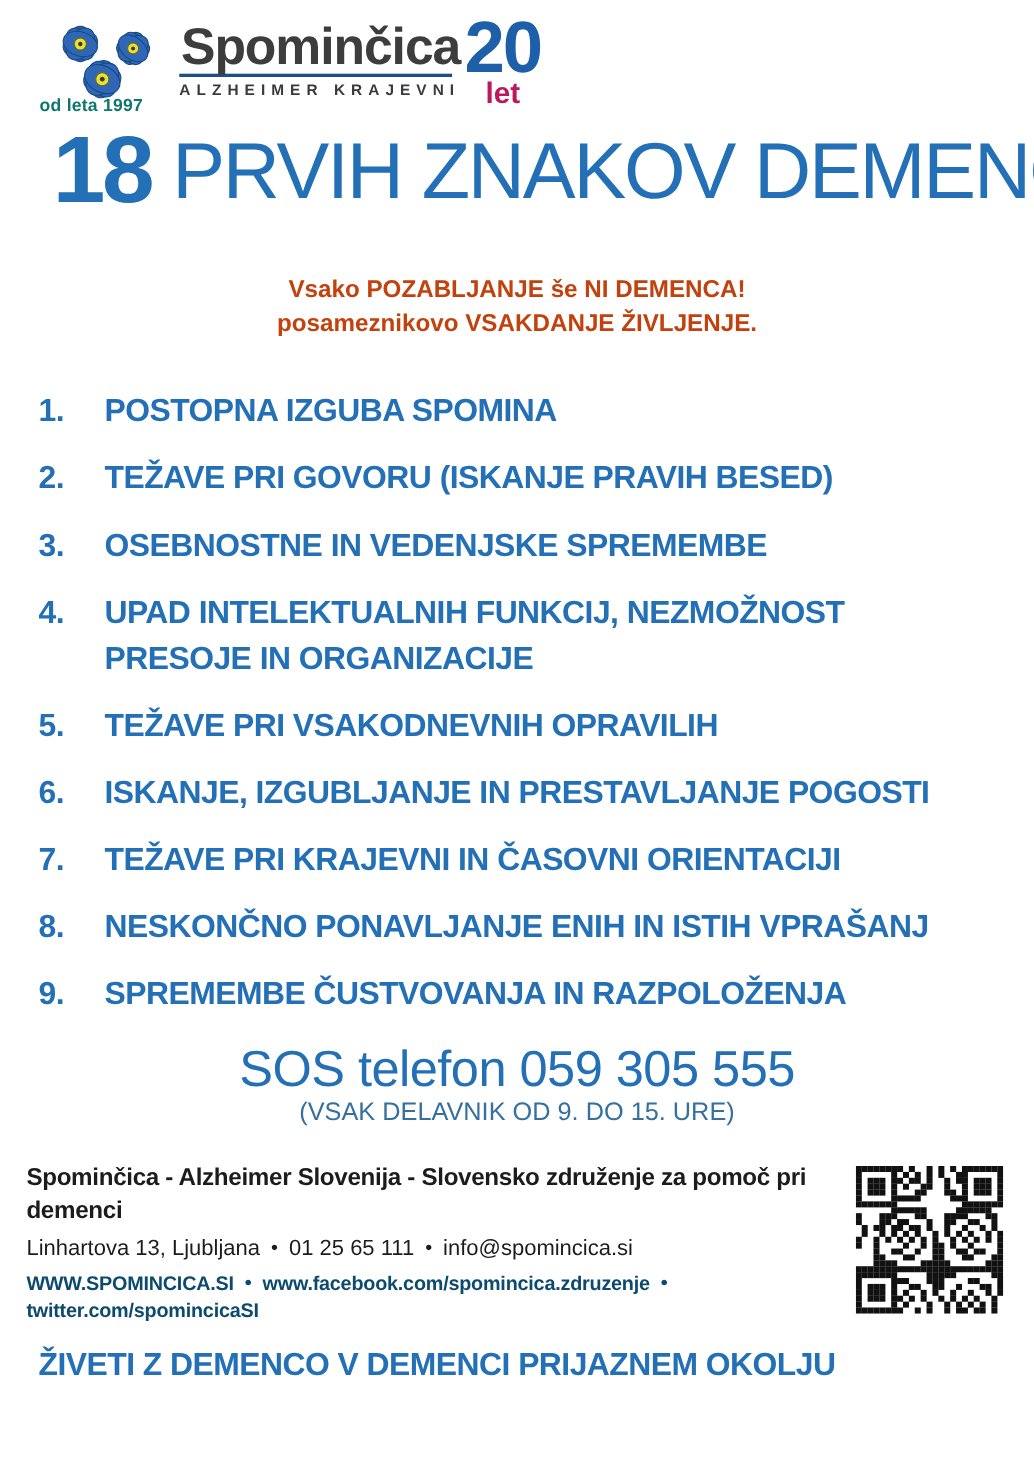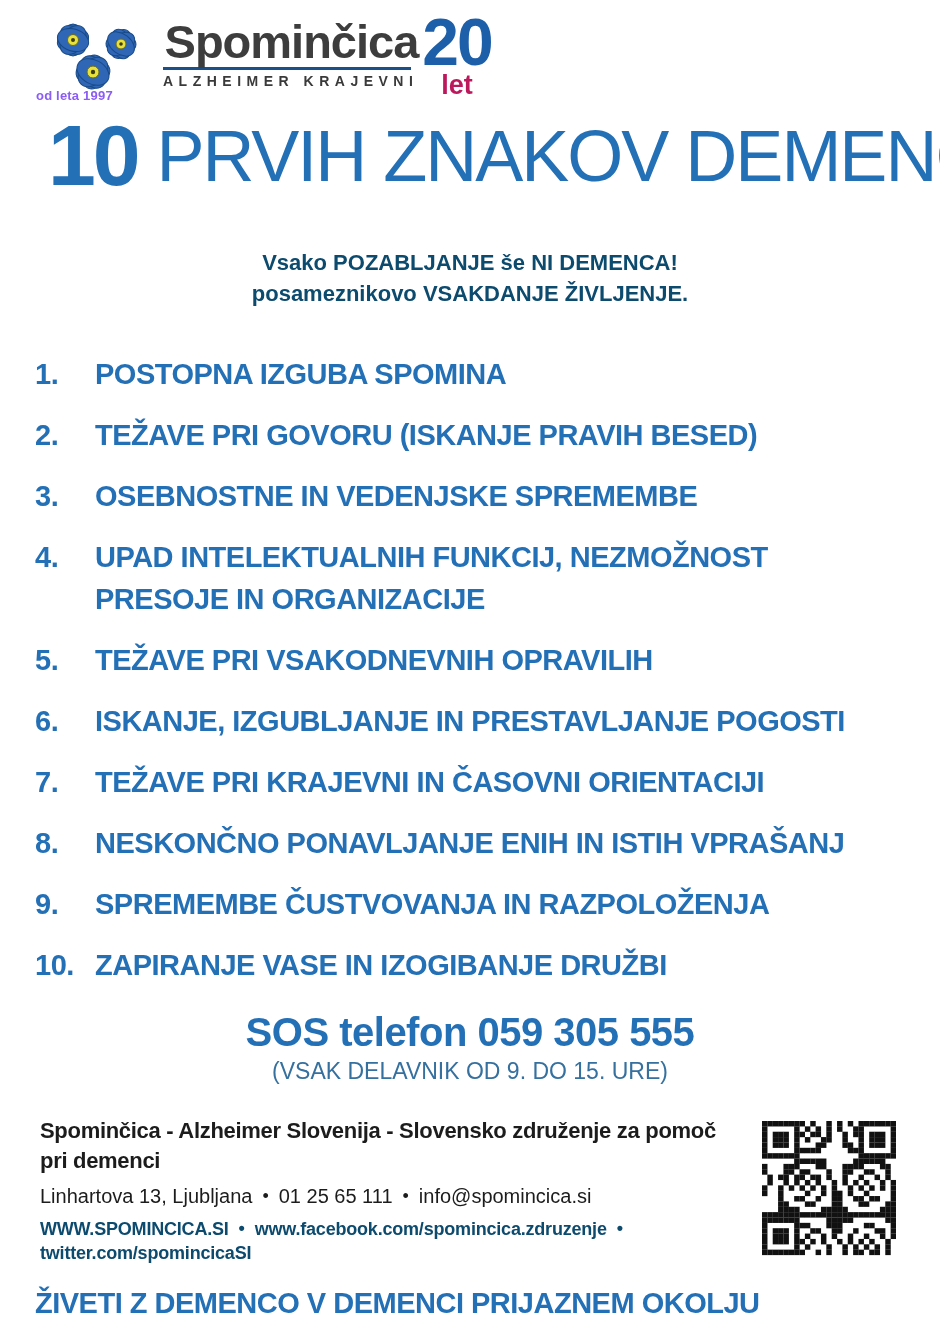--- a/index.html
+++ b/index.html
@@ -10,50 +10,50 @@
     width: 940px; height: 1332px;
     margin: 0 auto;
     background: #ffffff;
     overflow: hidden;
     color: #1c1c1c;
   }
 
   
   .header { display: flex; align-items: flex-start; padding: 14px 35px 0 35px; }
   .flowers { width: 122px; height: 88px; flex: 0 0 auto; position: relative; }
-  .since { position: absolute; left: 36px; top: 88px; font-size: 13px; font-weight: bold; color: #8b5cf6; letter-spacing: 0.2px; }
+  .since { position: absolute; left: 36px; top: 88px; font-size: 16px; font-weight: bold; color: #0f766e; letter-spacing: 0.2px; }
   .wordmark-block { margin-left: 6px; padding-top: 4px; text-align: right; }
   .wordmark { font-size: 47px; font-weight: bold; color: #3d3d3d; letter-spacing: -1px; line-height: 1.0; }
   .wordmark-rule { height: 3px; background: #1b4f87; margin-top: 2px; width: 248px; }
   .wordmark-sub { font-size: 14px; font-weight: bold; color: #3a3a3a; letter-spacing: 5.5px; margin-top: 3px; white-space: nowrap; }
   .anniv { margin-left: 4px; text-align: center; line-height: 0.85; }
   .anniv-num { font-size: 66px; font-weight: bold; color: #1d5fa8; letter-spacing: -2px; }
   .anniv-unit { font-size: 27px; font-weight: bold; color: #be185d; margin-top: 4px; }
 
   
   .title { padding: 4px 35px 0 48px; color: #2470b6; white-space: nowrap; }
   .title-number { font-size: 86px; font-weight: bold; letter-spacing: -3px; vertical-align: -4px; }
   .title-text { font-size: 72px; font-weight: normal; letter-spacing: -2px; margin-left: 10px; }
 
   
-  .intro { margin-top: 42px; text-align: center; color: #0c4a6e; font-weight: bold; font-size: 22px; line-height: 31px; }
+  .intro { margin-top: 42px; text-align: center; color: #c2410c; font-weight: bold; font-size: 22px; line-height: 31px; }
 
   
   .signs { margin-top: 44px; padding: 0 35px; list-style: none; }
   .sign-row { display: flex; margin-bottom: 19px; color: #2470b6; font-weight: bold; font-size: 29px; letter-spacing: -0.5px; line-height: 42px; }
   .sign-num { width: 60px; flex: 0 0 auto; }
   .sign-text { max-width: 792px; }
 
   
   .sos { margin-top: 22px; text-align: center; color: #2470b6; }
-  .sos-main { font-size: 40px; font-weight: bold; letter-spacing: -0.5px; line-height: 48px; }
+  .sos-main { font-size: 46px; font-weight: normal; letter-spacing: -0.5px; line-height: 48px; }
   .sos-hours { font-size: 23px; font-weight: normal; letter-spacing: 0px; line-height: 30px; color: #35709f; }
 
   
-  .footer { margin-top: 24px; padding: 0 40px; display: flex; align-items: center; }
+  .footer { margin-top: 24px; padding: 0 24px; display: flex; align-items: flex-end; }
   .footer-left { flex: 1 1 auto; padding-top: 6px; }
   .footer-org { font-size: 22px; font-weight: bold; color: #1c1c1c; letter-spacing: -0.3px; line-height: 30px; }
   .footer-contact { font-size: 20px; color: #1c1c1c; margin-top: 7px; line-height: 26px; }
   .footer-web { font-size: 18px; font-weight: bold; color: #0c4a6e; margin-top: 7px; letter-spacing: -0.2px; line-height: 24px; }
   .dot { display: inline-block; margin: 0 10px; font-size: 18px; position: relative; top: -1px; }
   .qr-box { flex: 0 0 auto; width: 142px; height: 152px; margin-left: 10px; background: #ffffff; padding: 4px; }
   .qr-box svg { width: 100%; height: 100%; display: block; }
 
   
   .tagline { margin-top: 22px; padding: 0 35px; color: #2470b6; font-weight: bold; font-size: 29px; letter-spacing: -0.5px; }
@@ -107,21 +107,21 @@
       <div class="wordmark-rule"></div>
       <div class="wordmark-sub">ALZHEIMER KRAJEVNI</div>
     </div>
     <div class="anniv">
       <div class="anniv-num">20</div>
       <div class="anniv-unit">let</div>
     </div>
   </div>
 
   <h1 class="title">
-    <span class="title-number">10</span>
+    <span class="title-number">18</span>
     <span class="title-text">PRVIH ZNAKOV DEMENCE</span>
   </h1>
 
   <div class="intro">
     <div>Vsako POZABLJANJE še NI DEMENCA!</div>
     <div>posameznikovo VSAKDANJE ŽIVLJENJE.</div>
   </div>
 
   <ul class="signs">
     <li class="sign-row">
@@ -152,24 +152,20 @@
       <span class="sign-num">7.</span>
       <span class="sign-text">TEŽAVE PRI KRAJEVNI IN ČASOVNI ORIENTACIJI</span>
     </li>
     <li class="sign-row">
       <span class="sign-num">8.</span>
       <span class="sign-text">NESKONČNO PONAVLJANJE ENIH IN ISTIH VPRAŠANJ</span>
     </li>
     <li class="sign-row">
       <span class="sign-num">9.</span>
       <span class="sign-text">SPREMEMBE ČUSTVOVANJA IN RAZPOLOŽENJA</span>
-    </li>
-    <li class="sign-row">
-      <span class="sign-num">10.</span>
-      <span class="sign-text">ZAPIRANJE VASE IN IZOGIBANJE DRUŽBI</span>
     </li>
   </ul>
 
   <div class="sos">
     <div class="sos-main">SOS telefon 059 305 555</div>
     <div class="sos-hours">(VSAK DELAVNIK OD 9. DO 15. URE)</div>
   </div>
 
   <div class="footer">
     <div class="footer-left">

